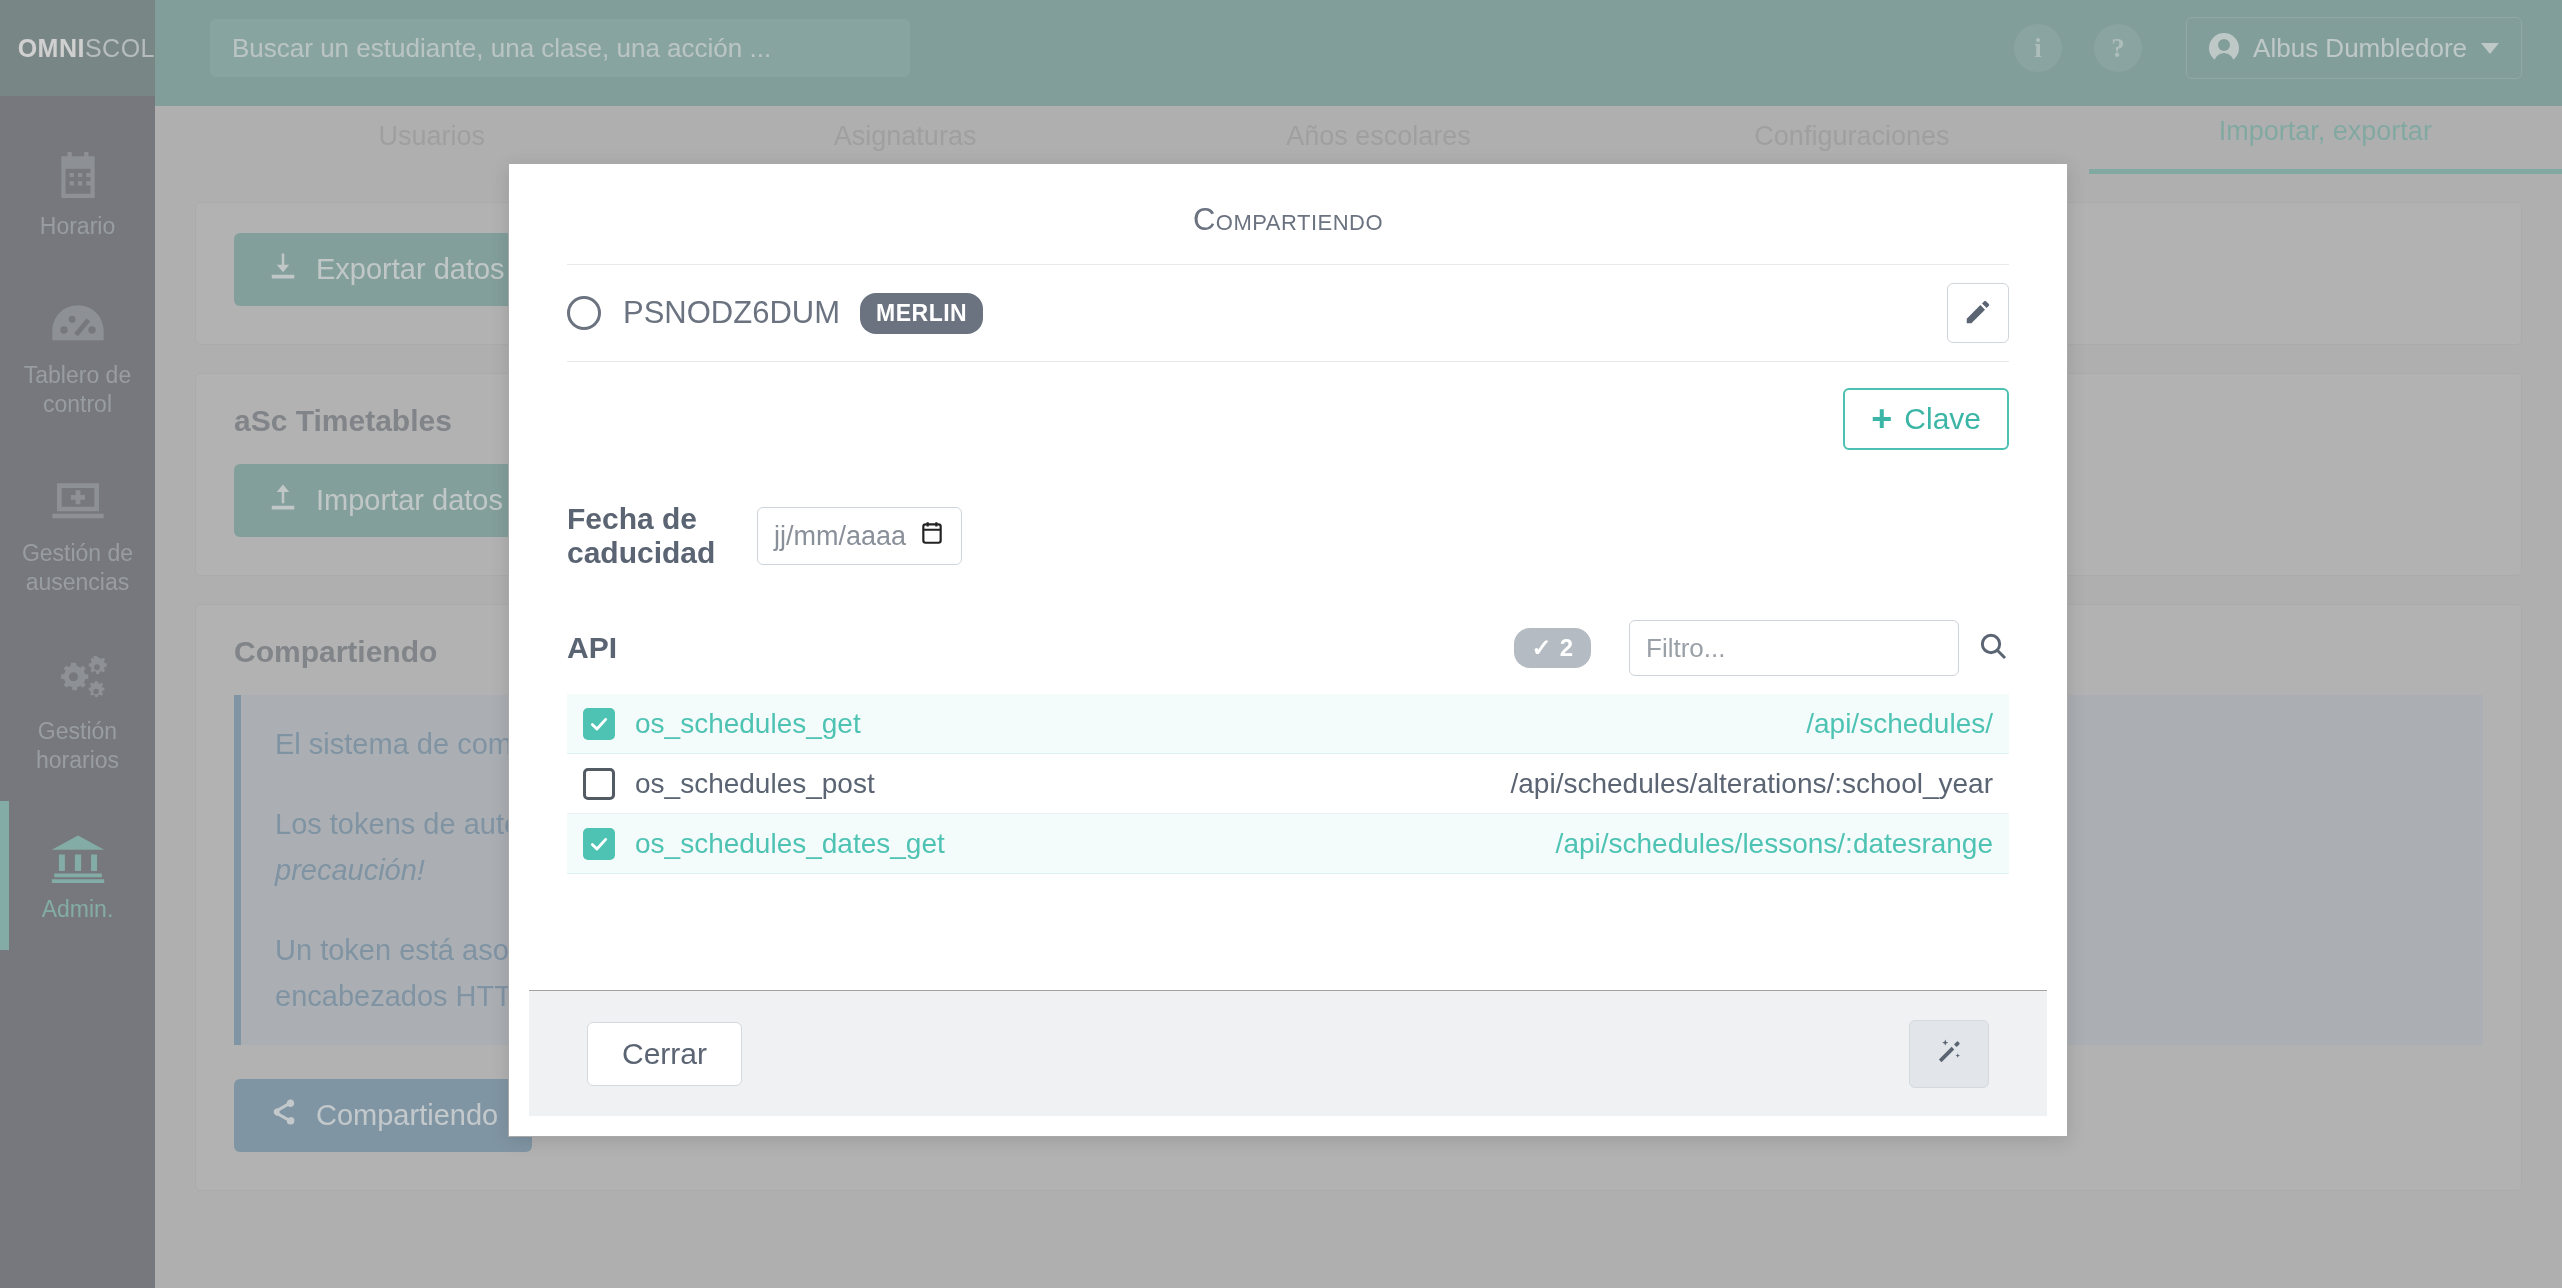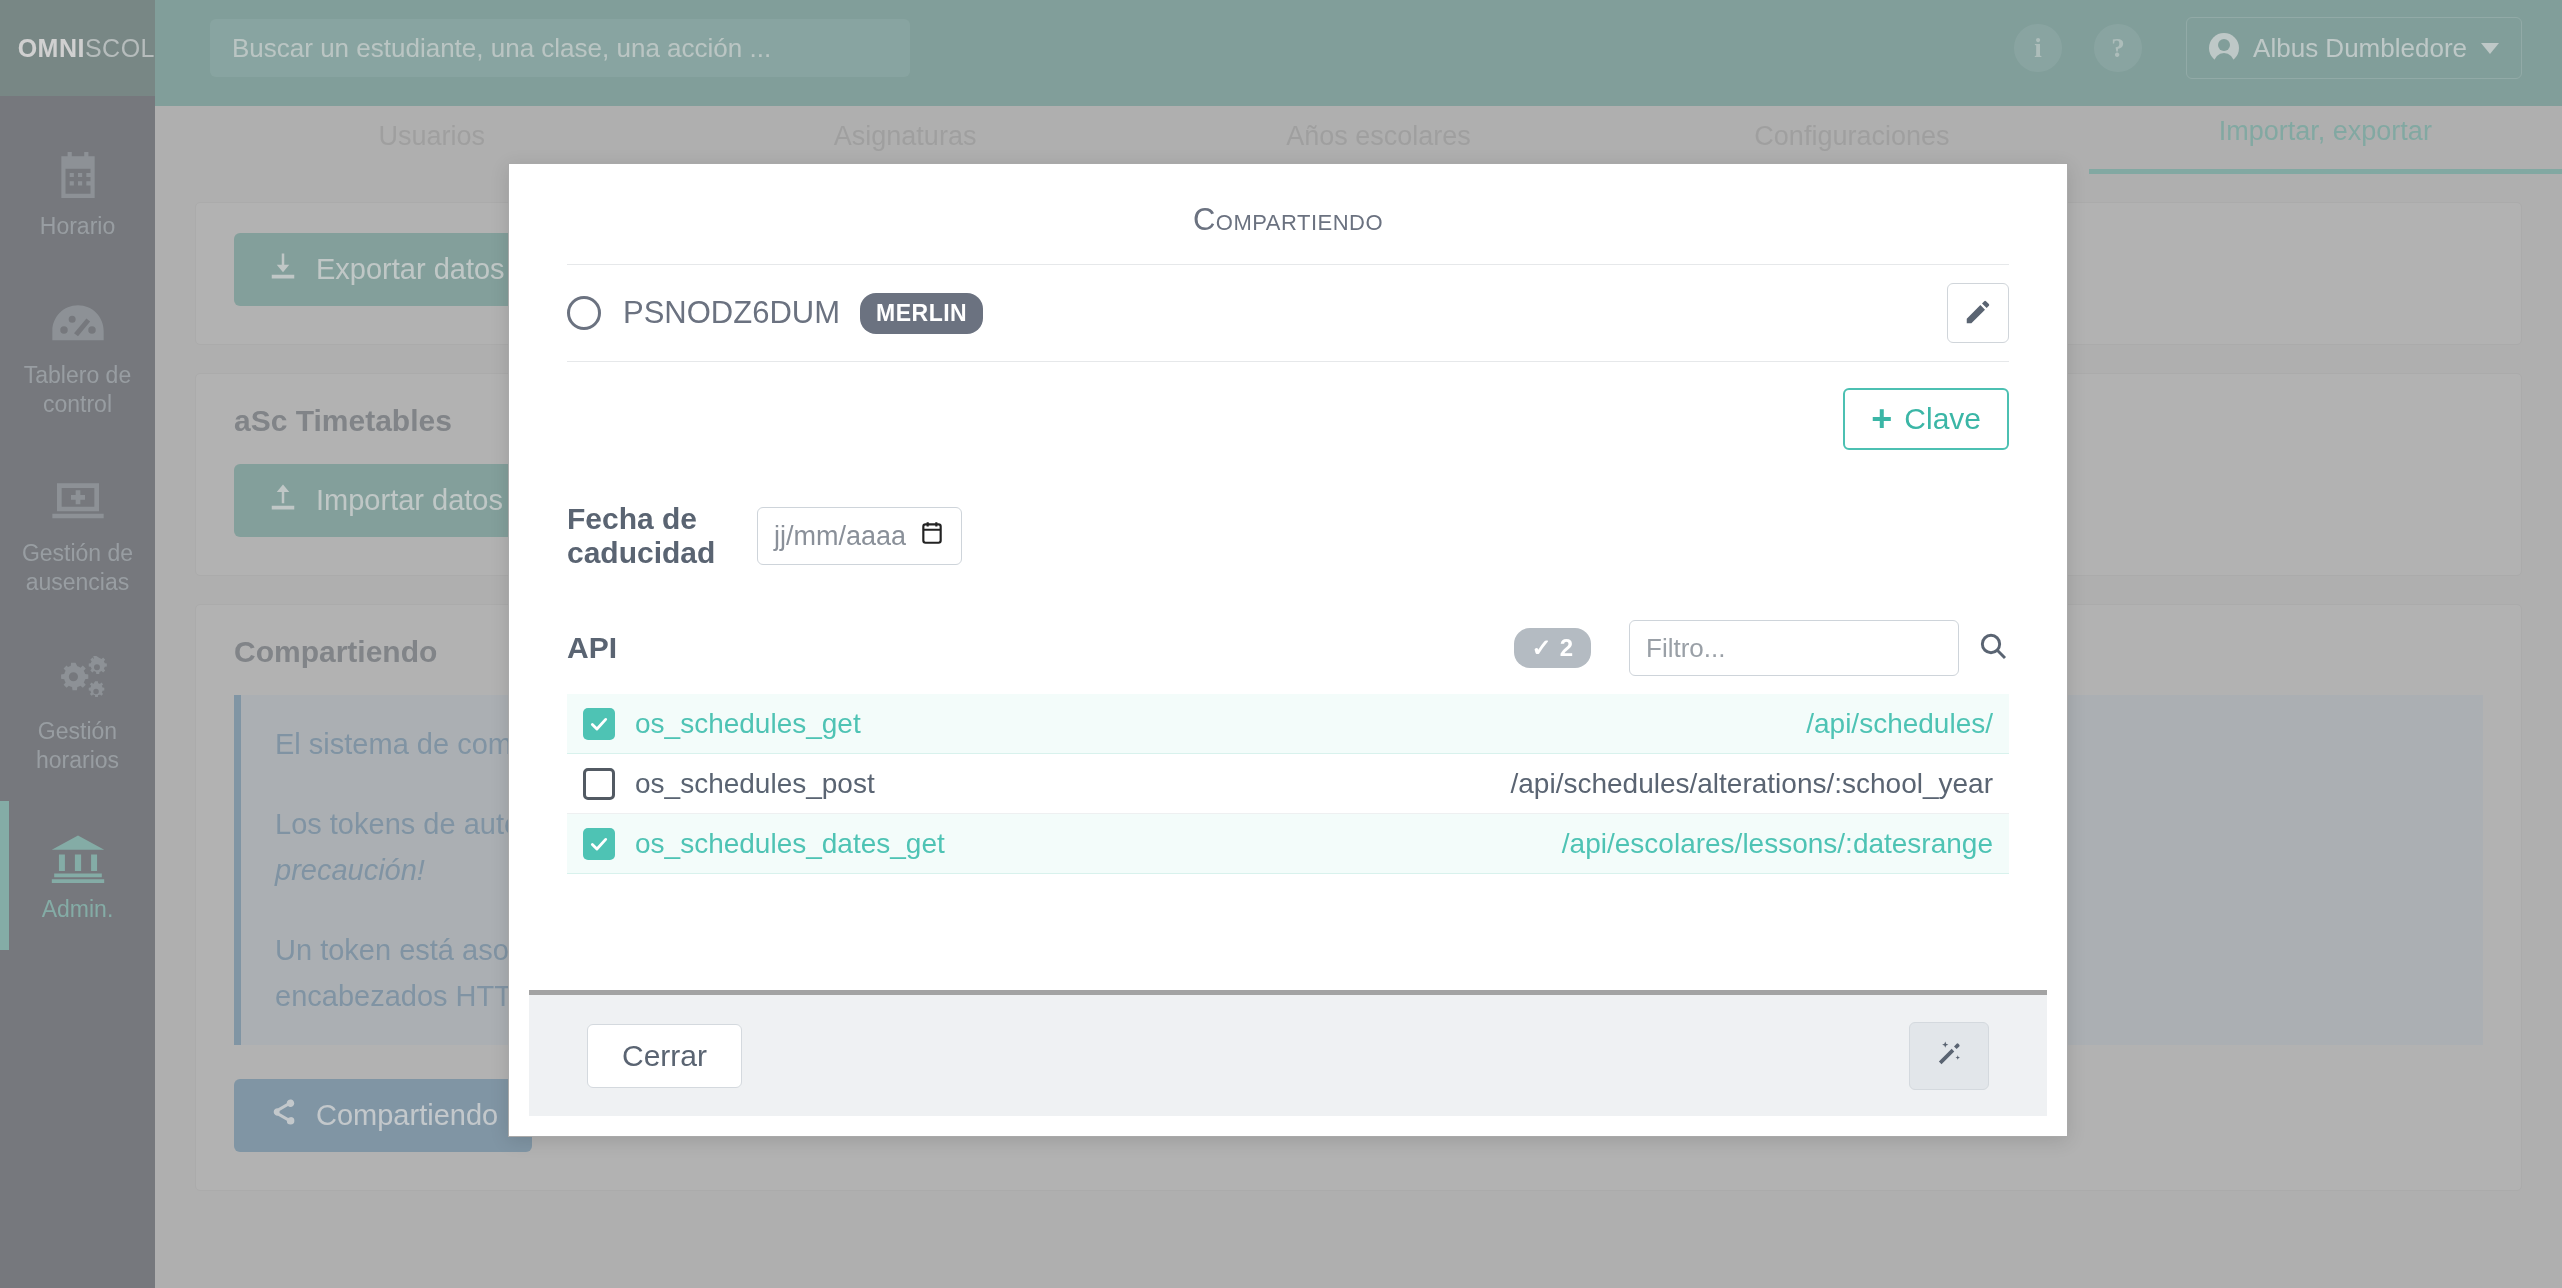--- a/index.html
+++ b/index.html
@@ -123,21 +123,21 @@
   .api-row{display:flex;align-items:center;height:60px;padding:0 16px;border-bottom:1px solid #eef0f1;font-size:28px;}
   .api-row.sel{background:#f3fcfa;border-bottom:1px solid #d8f2ed;}
   .api-row .cb{width:32px;height:32px;border:3px solid #525a63;border-radius:5px;flex:none;}
   .api-row.sel .cb{background:#4ec3b4;border:none;display:flex;align-items:center;justify-content:center;}
   .api-row .nm{margin-left:20px;color:#5a6472;}
   .api-row.sel .nm{color:#4ec3b4;}
   .api-row .ep{margin-left:auto;color:#5a6472;}
   .api-row.sel .ep{color:#4ec3b4;}
 
   #modal-footer{
-    height:126px;background:#eff1f3;border-top:5px solid #a3a3a3;display:flex;align-items:center;
+    height:126px;background:#eff1f3;border-top:1px solid #a3a3a3;display:flex;align-items:center;
     padding:0 58px;margin:0 20px 20px;
   }
   #btn-cerrar{
     background:#fff;border:1px solid #d4d9de;border-radius:6px;font-size:30px;color:#5a6472;padding:14px 34px;
   }
   #btn-wand{
     margin-left:auto;width:80px;height:68px;background:#e2e6ea;border:1px solid #d4d9de;border-radius:6px;
     display:flex;align-items:center;justify-content:center;
   }
 </style>
@@ -355,21 +355,21 @@
         <span class="nm">os_schedules_post</span>
         <span class="ep">/api/schedules/alterations/:school_year</span>
       </div>
       <div class="api-row sel">
         <span class="cb">
           <svg width="20" height="20" viewBox="0 0 24 24" fill="none" stroke="#fff" stroke-width="3.4" stroke-linecap="round" stroke-linejoin="round">
               <path d="M4 12.5 9.5 18 20 6.5"></path>
             </svg>
         </span>
         <span class="nm">os_schedules_dates_get</span>
-        <span class="ep">/api/escolares/lessons/:datesrange</span>
+        <span class="ep">/api/schedules/lessons/:datesrange</span>
       </div>
       <div class="api-row">
         
         
         
       </div>
 
     </div>
   </div>
 

